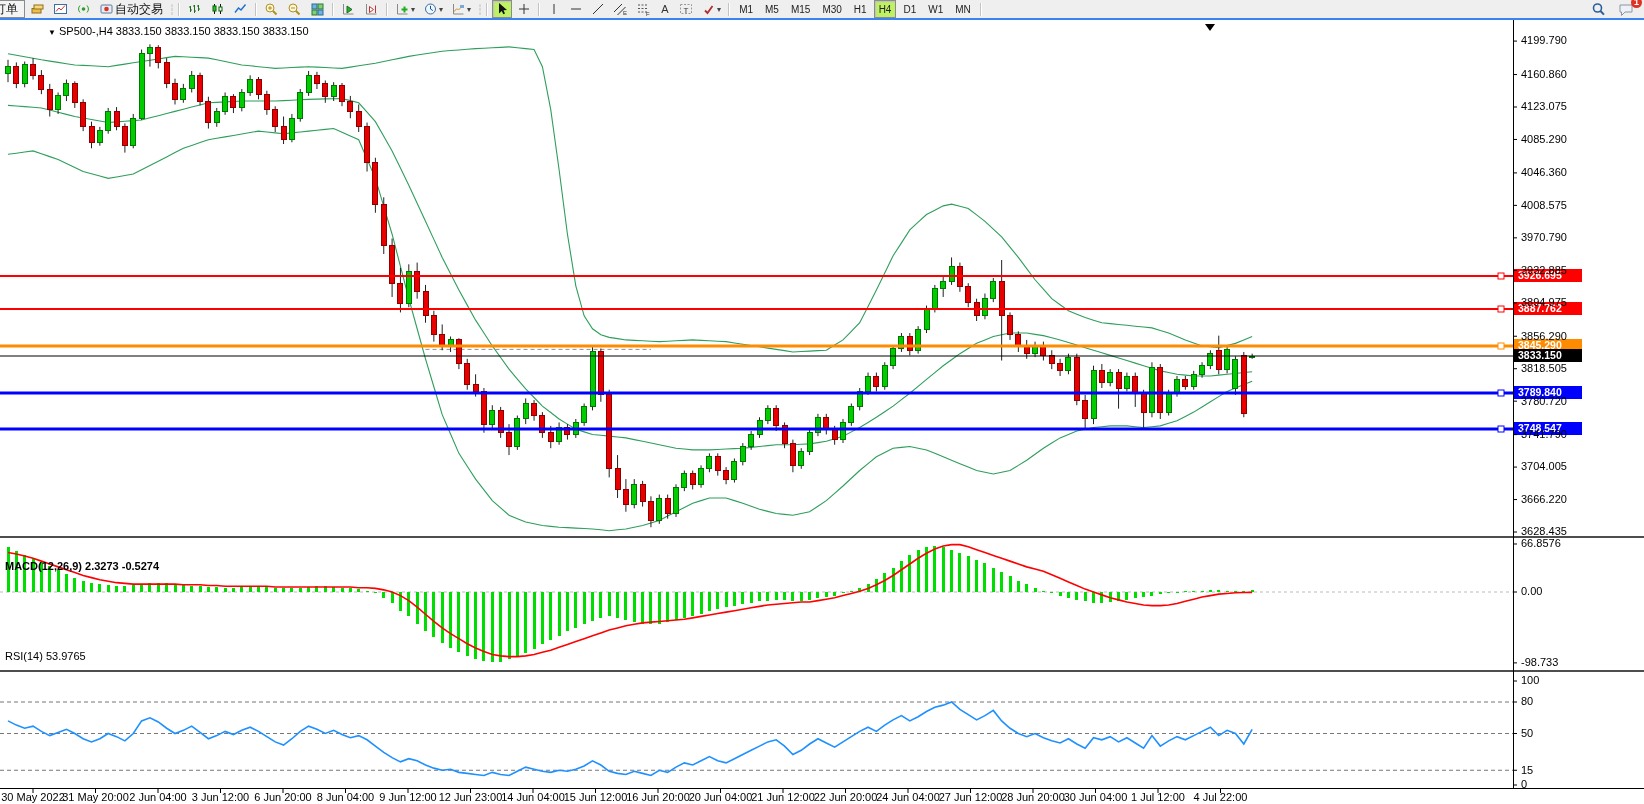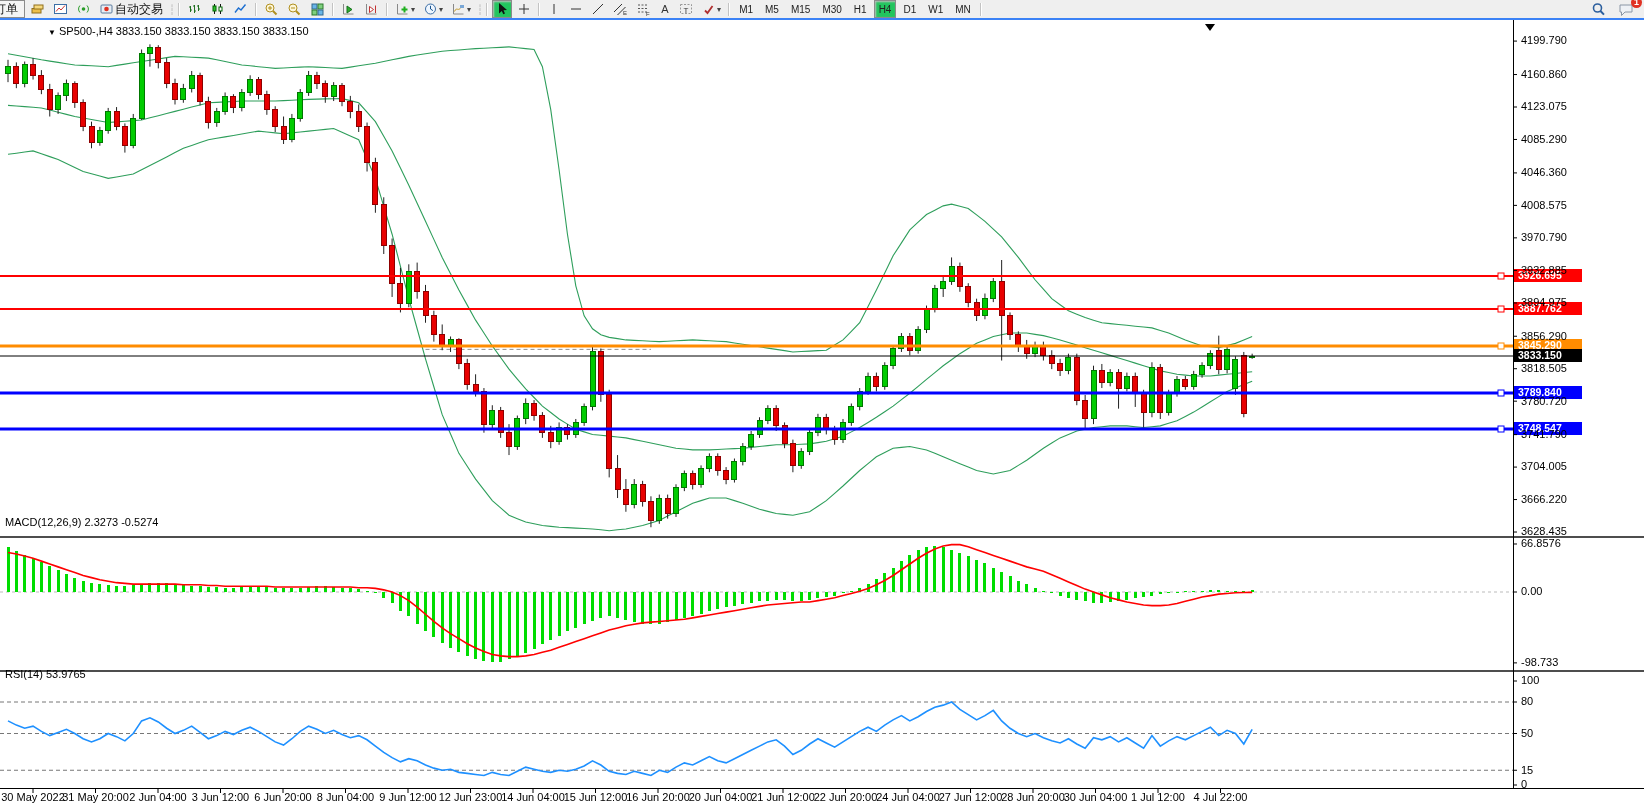--- a/index.html
+++ b/index.html
@@ -3,37 +3,37 @@
 <meta charset="utf-8">
 <style>
   html,body{margin:0;padding:0;width:1644px;height:804px;overflow:hidden;background:#fff;
             font-family:"Liberation Sans",sans-serif;}
   
   #toolbar{position:absolute;left:0;top:0;width:1644px;height:18px;background:#efefef;
            border-bottom:2px solid #3b82f6;display:flex;align-items:center;white-space:nowrap;
            overflow:hidden;z-index:20;}
   .tbtn{display:inline-flex;align-items:center;height:16px;padding:0 2px;margin:0 1px;
         border:1px solid transparent;font-size:12px;color:#111;cursor:default;}
-  .tbtn.pressed{border:1px solid #8b8b8b;background:#22c55e;box-shadow:inset 1px 1px 2px #bdbdbd;}
+  .tbtn.pressed{border:1px solid #8b8b8b;background:#bef264;box-shadow:inset 1px 1px 2px #bdbdbd;}
   .tbtn svg{display:block;}
   .tftxt{font-size:10px;padding:0 4px;color:#222;}
   .caret{font-size:8px;color:#444;margin-left:1px;}
   .tsep{width:1px;height:13px;background:#c3c3c3;border-right:1px solid #fff;margin:0 3px;}
   .tgrip{color:#b9b9b9;font-size:10px;margin:0 2px;letter-spacing:-2px;}
   #order-btn{border:1px solid #8b8b8b;background:#f4f4f4;margin-left:-13px;padding:0 6px;}
   #chat-wrap{position:relative;margin-left:4px;margin-right:6px;}
   #chat-badge{position:absolute;top:-4px;right:-5px;background:#e03224;color:#fff;font-size:9px;
               font-weight:bold;border-radius:50%;width:11px;height:11px;line-height:11px;
               text-align:center;}
   .spacer{flex:1;}
   
   .panel-label{position:absolute;left:5px;font-size:11px;color:#000;z-index:10;}
   #symbol-label{top:25px;margin-left:43px;}
-  #macd-label{top:516px;}
-  #rsi-label{top:668px;}
+  #macd-label{top:560px;font-weight:bold;}
+  #rsi-label{top:650px;}
   #chart-svg{position:absolute;left:0;top:0;z-index:1;}
 </style>
 </head>
 <body>
 
 <div id="toolbar">
   <span class="tbtn" id="order-btn">订单</span>
   <span class="tbtn">
       <span>
         <svg width="15" height="14">

